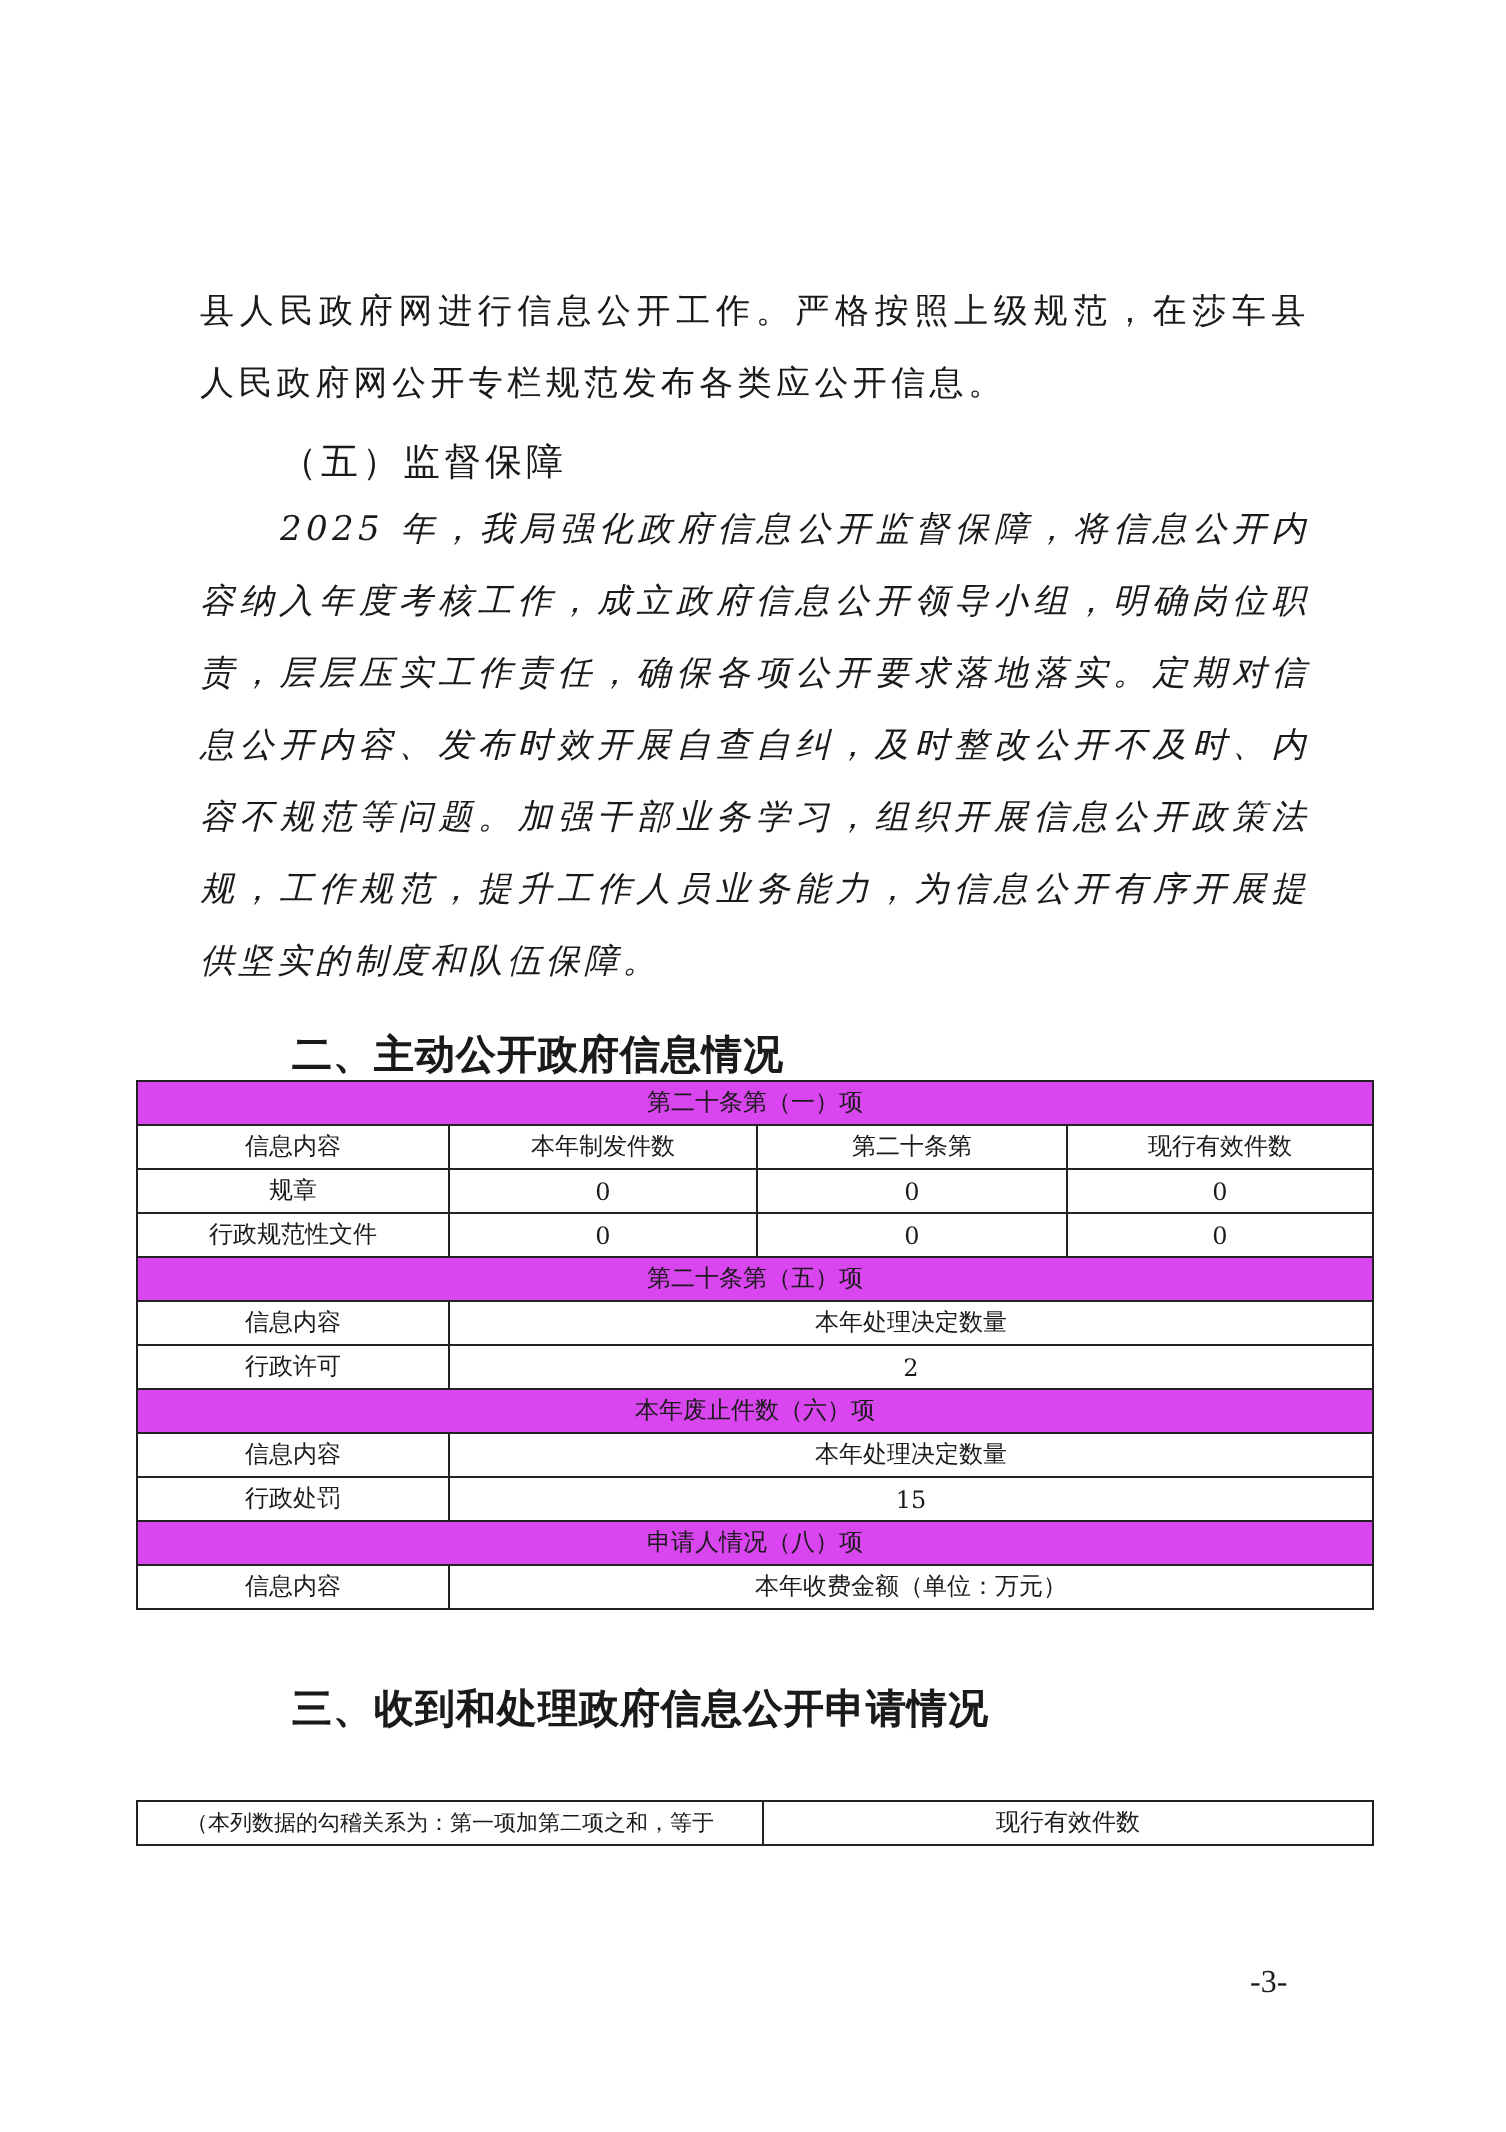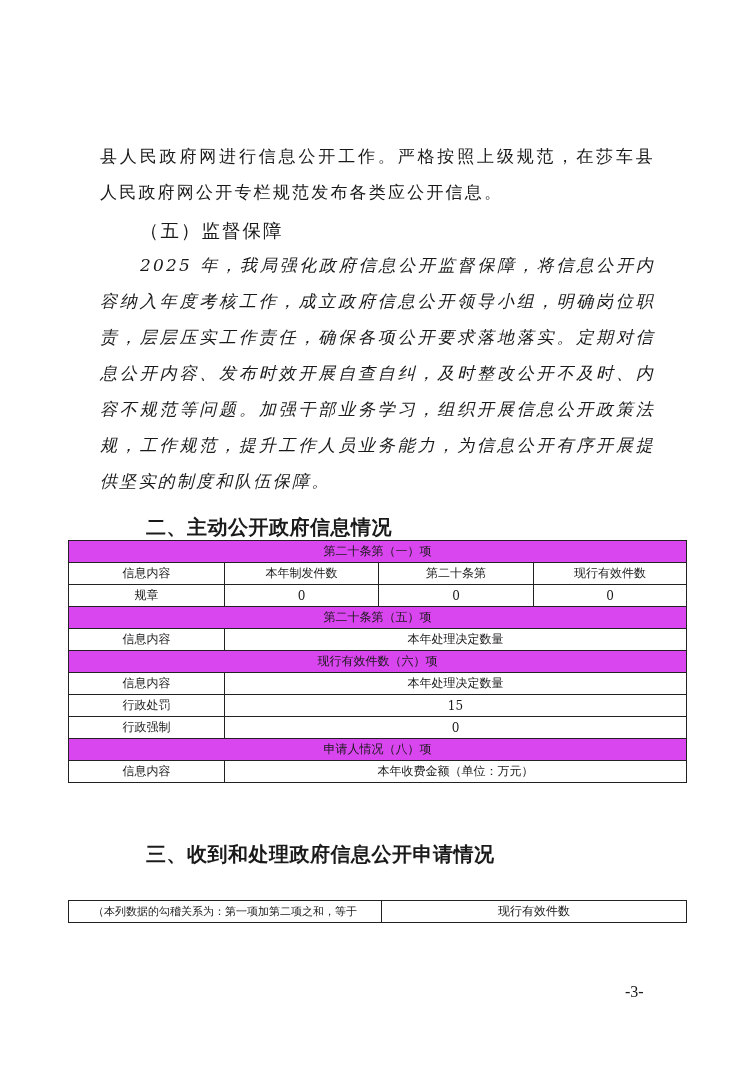--- a/index.html
+++ b/index.html
@@ -59,43 +59,49 @@
     <td>本年制发件数</td>
     <td>第二十条第</td>
     <td>现行有效件数</td>
   </tr>
   <tr>
     <td class="left">规章</td>
     <td>0</td>
     <td>0</td>
     <td>0</td>
   </tr>
+  <tr>
+    <td class="left">行政规范性文件</td>
+    <td>0</td>
+    <td>0</td>
+    <td>0</td>
+  </tr>
 
   <tr class="band">
     <td colspan="4">第二十条第（五）项</td>
   </tr>
   <tr>
     <td>信息内容</td>
     <td colspan="3">本年处理决定数量</td>
   </tr>
+  <tr>
+    <td class="left">行政许可</td>
+    <td colspan="3">2</td>
+  </tr>
 
   <tr class="band">
-    <td colspan="4">现行有效件数（六）项</td>
+    <td colspan="4">本年废止件数（六）项</td>
   </tr>
   <tr>
     <td>信息内容</td>
     <td colspan="3">本年处理决定数量</td>
   </tr>
   <tr>
     <td class="left">行政处罚</td>
     <td colspan="3">15</td>
-  </tr>
-  <tr>
-    <td class="left">行政强制</td>
-    <td colspan="3">0</td>
   </tr>
 
   <tr class="band">
     <td colspan="4">申请人情况（八）项</td>
   </tr>
   <tr>
     <td>信息内容</td>
     <td colspan="3">本年收费金额（单位：万元）</td>
   </tr>
 </tbody>

